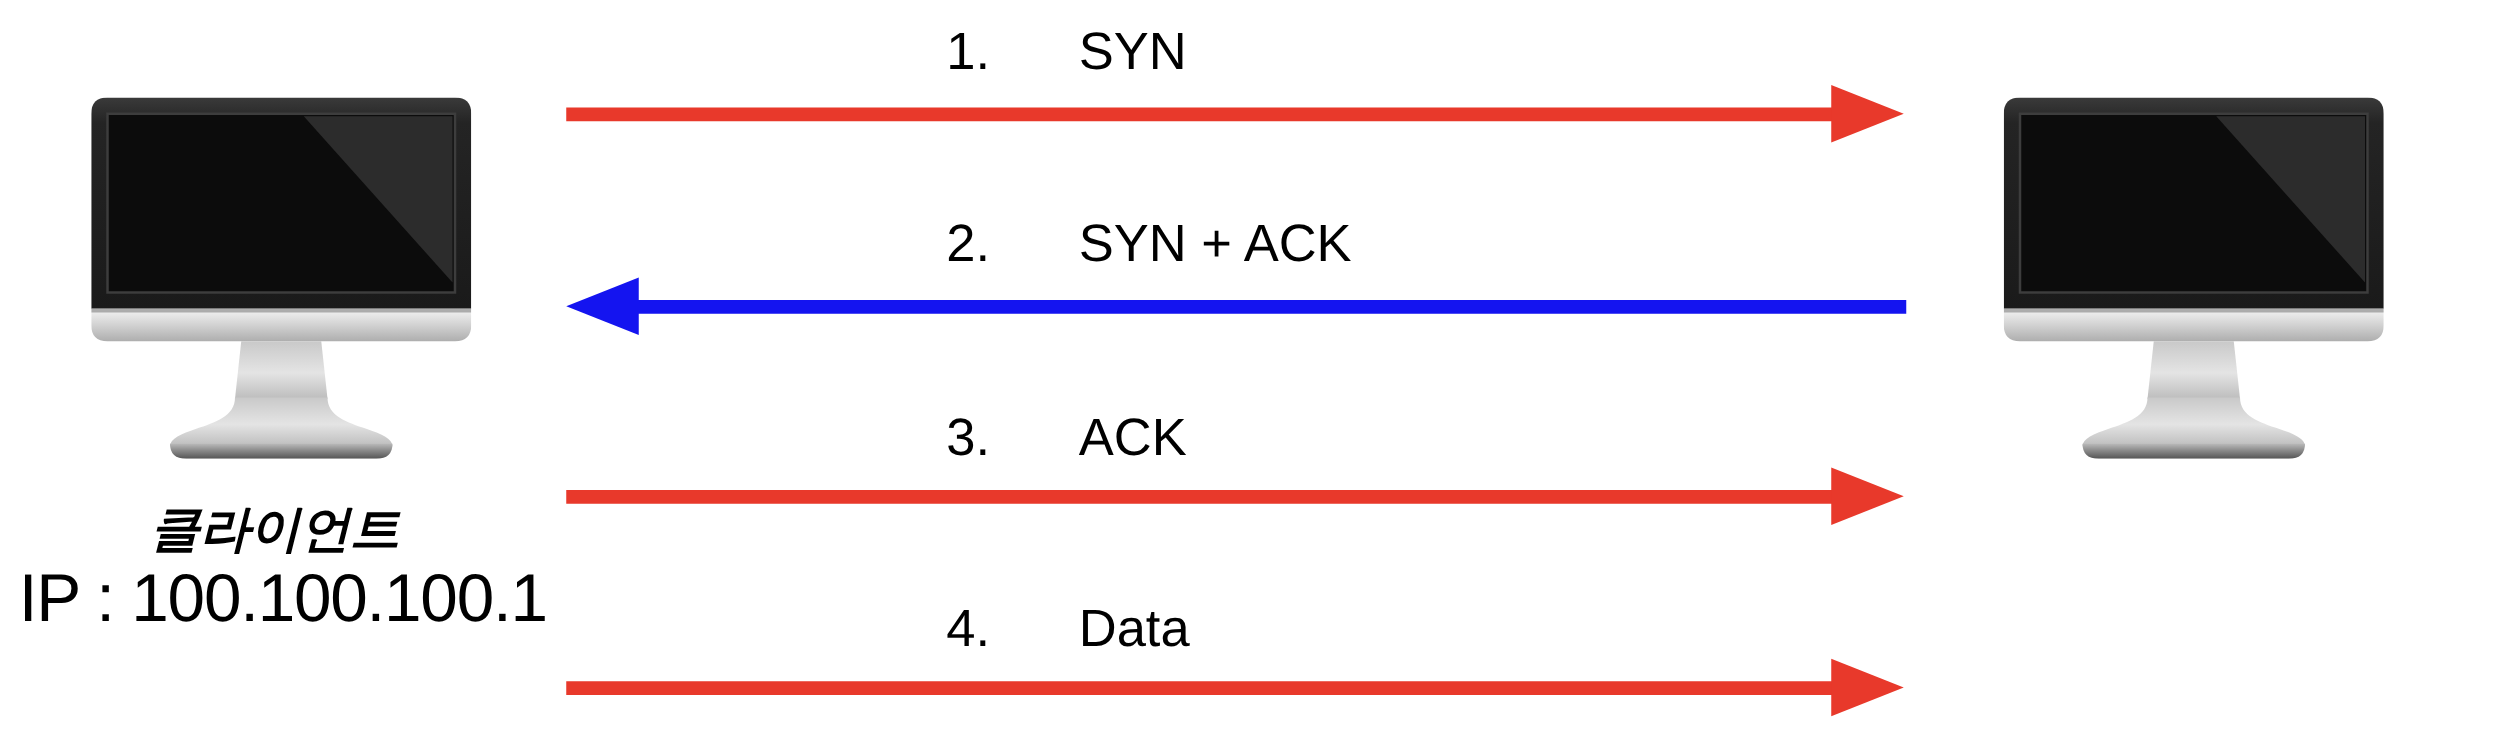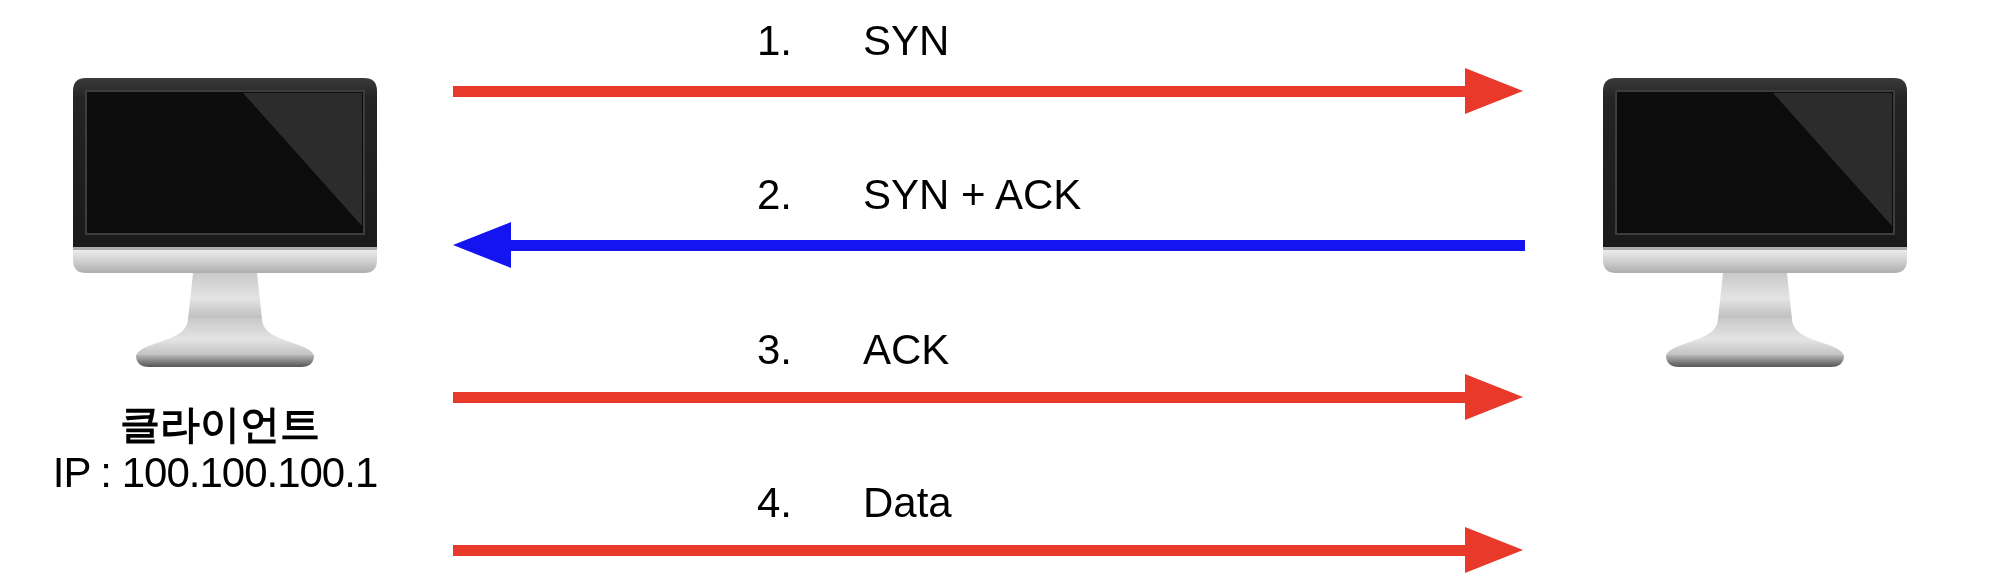--- a/index.html
+++ b/index.html
@@ -17,26 +17,26 @@
   .monitor{display:block;}
   .device-label{
     position:absolute;
     width:400px;
     text-align:center;
     color:#000;
     line-height:1;
     white-space:nowrap;
   }
   .device-name{font-size:40px;font-weight:bold;}
-  .device-ip{font-size:42px;font-weight:normal;letter-spacing:-1px;}
+  .device-ip{font-size:54px;font-weight:normal;letter-spacing:-1px;}
 
   #client-monitor{left:73px;top:78px;}
   #server-monitor{left:1603px;top:78px;}
 
-  #client-name{left:20px;top:404px;}
+  #client-name{left:20px;top:404px;font-style:italic;}
   #client-ip{left:15px;top:452px;}
   #server-name{left:1556px;top:404px;}
   #server-ip{left:1553px;top:452px;}
 
   
   .msg-label{
     position:absolute;
     left:757px;
     font-size:42px;
     line-height:42px;

